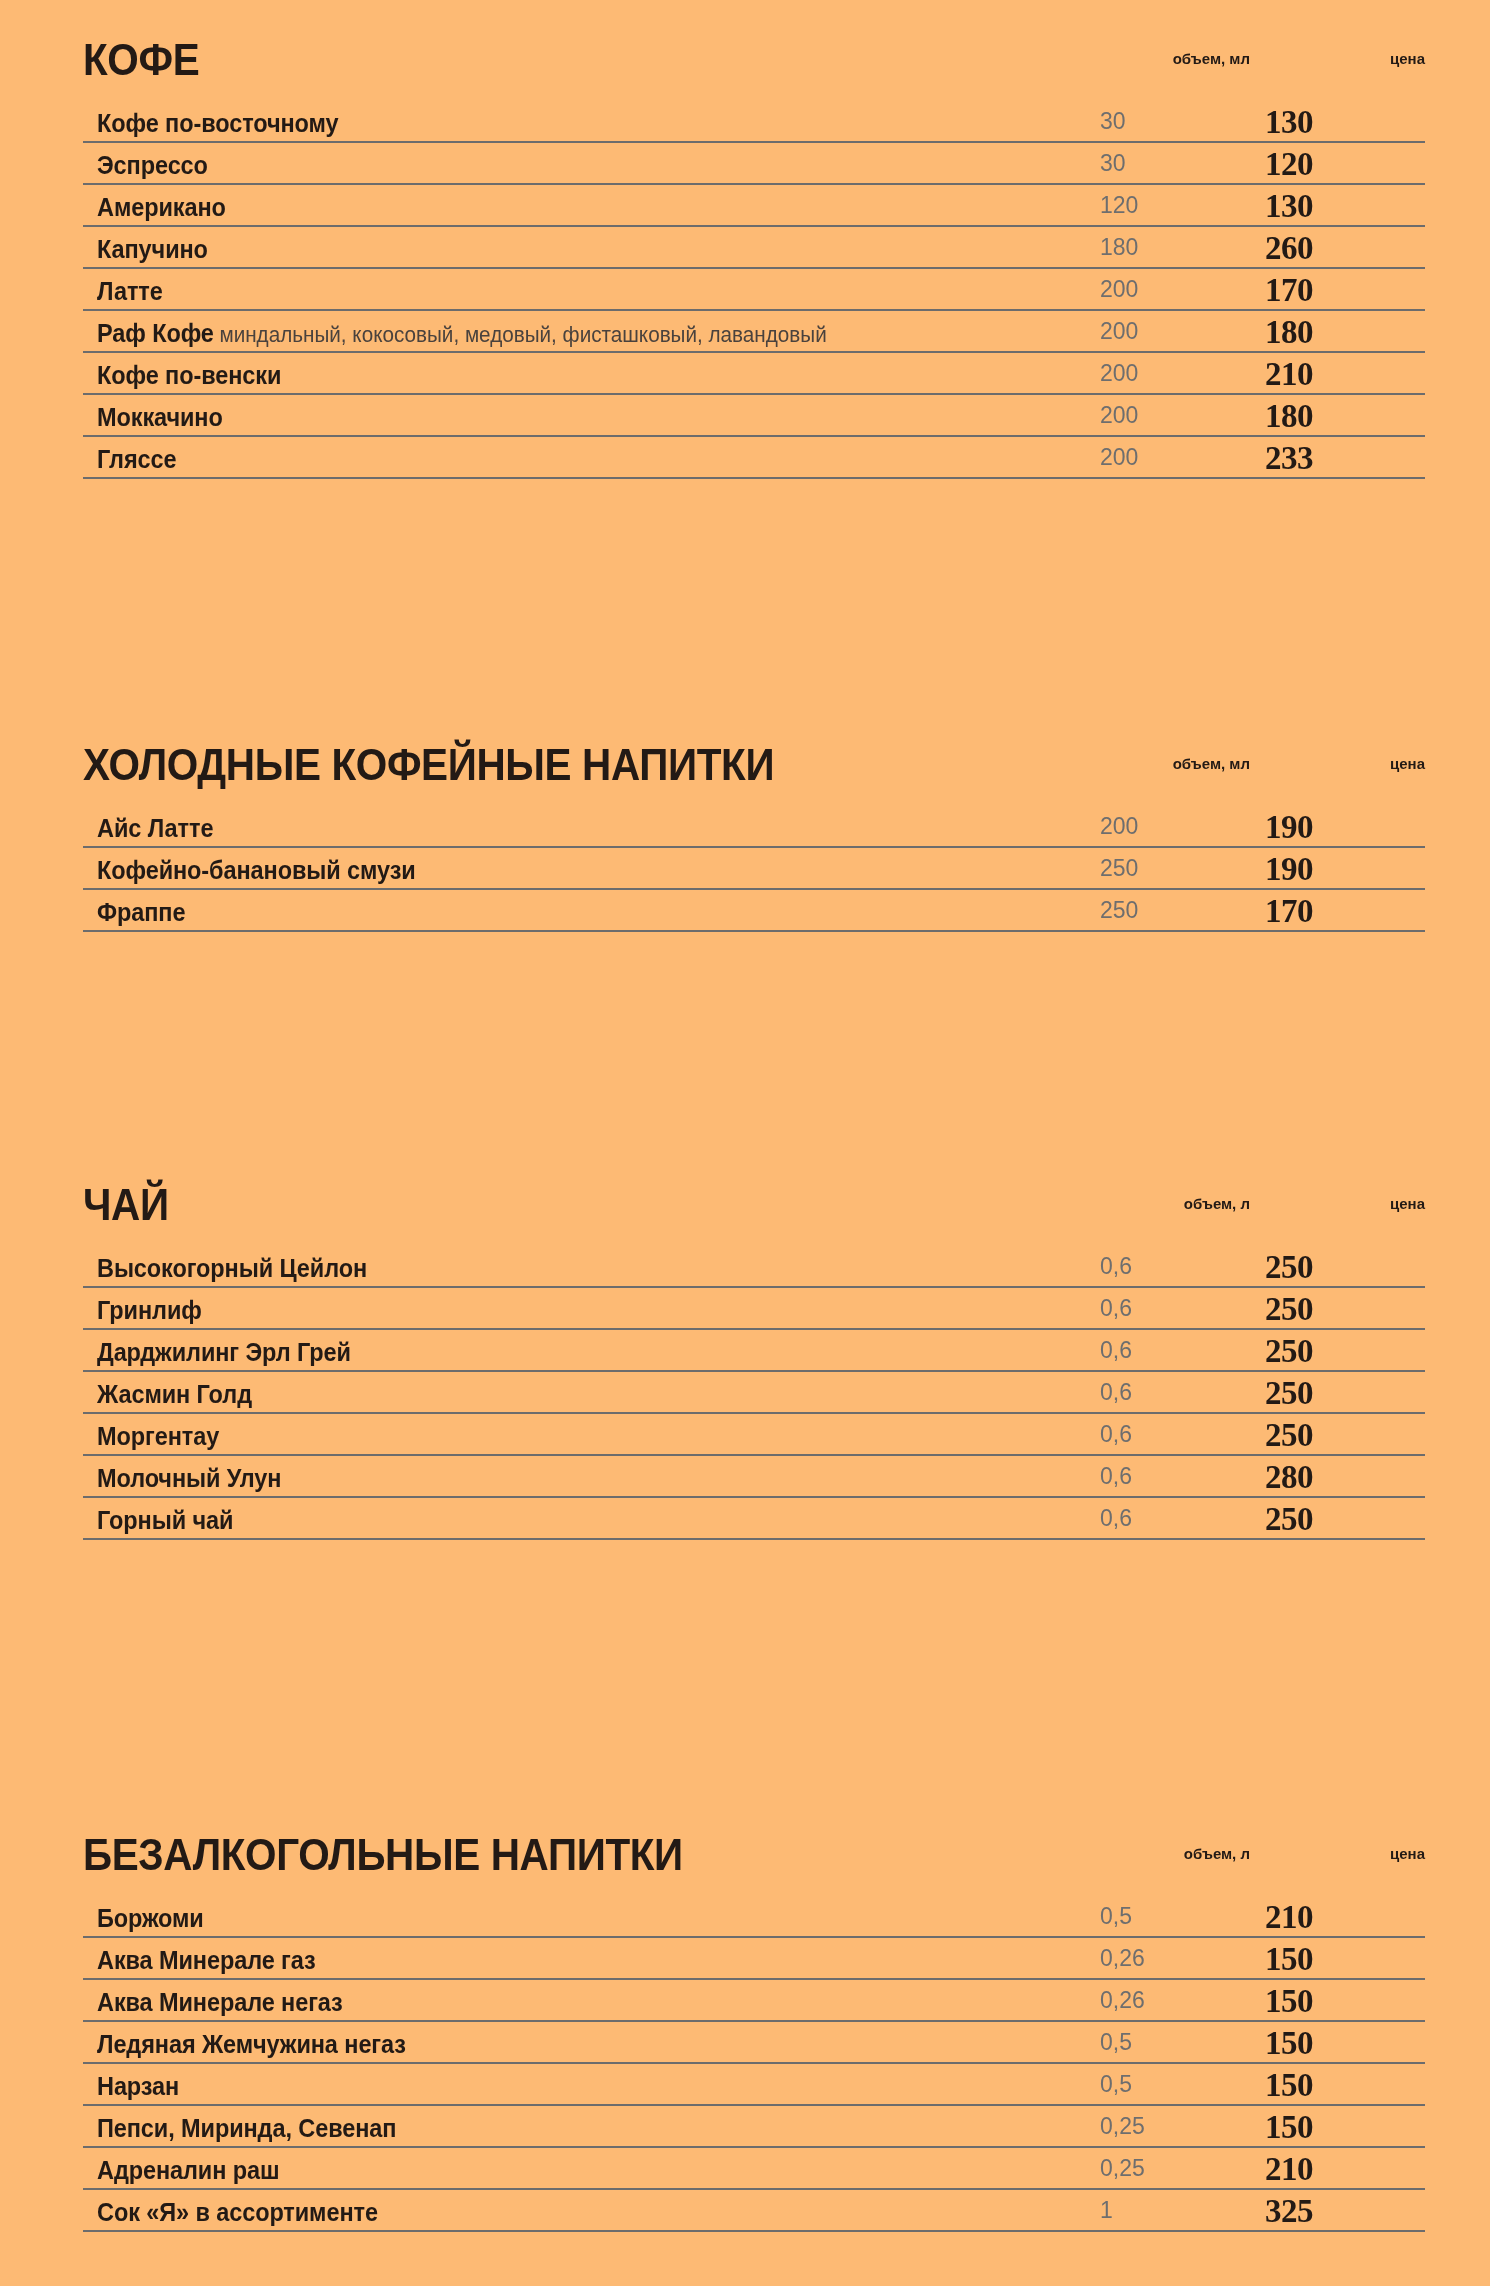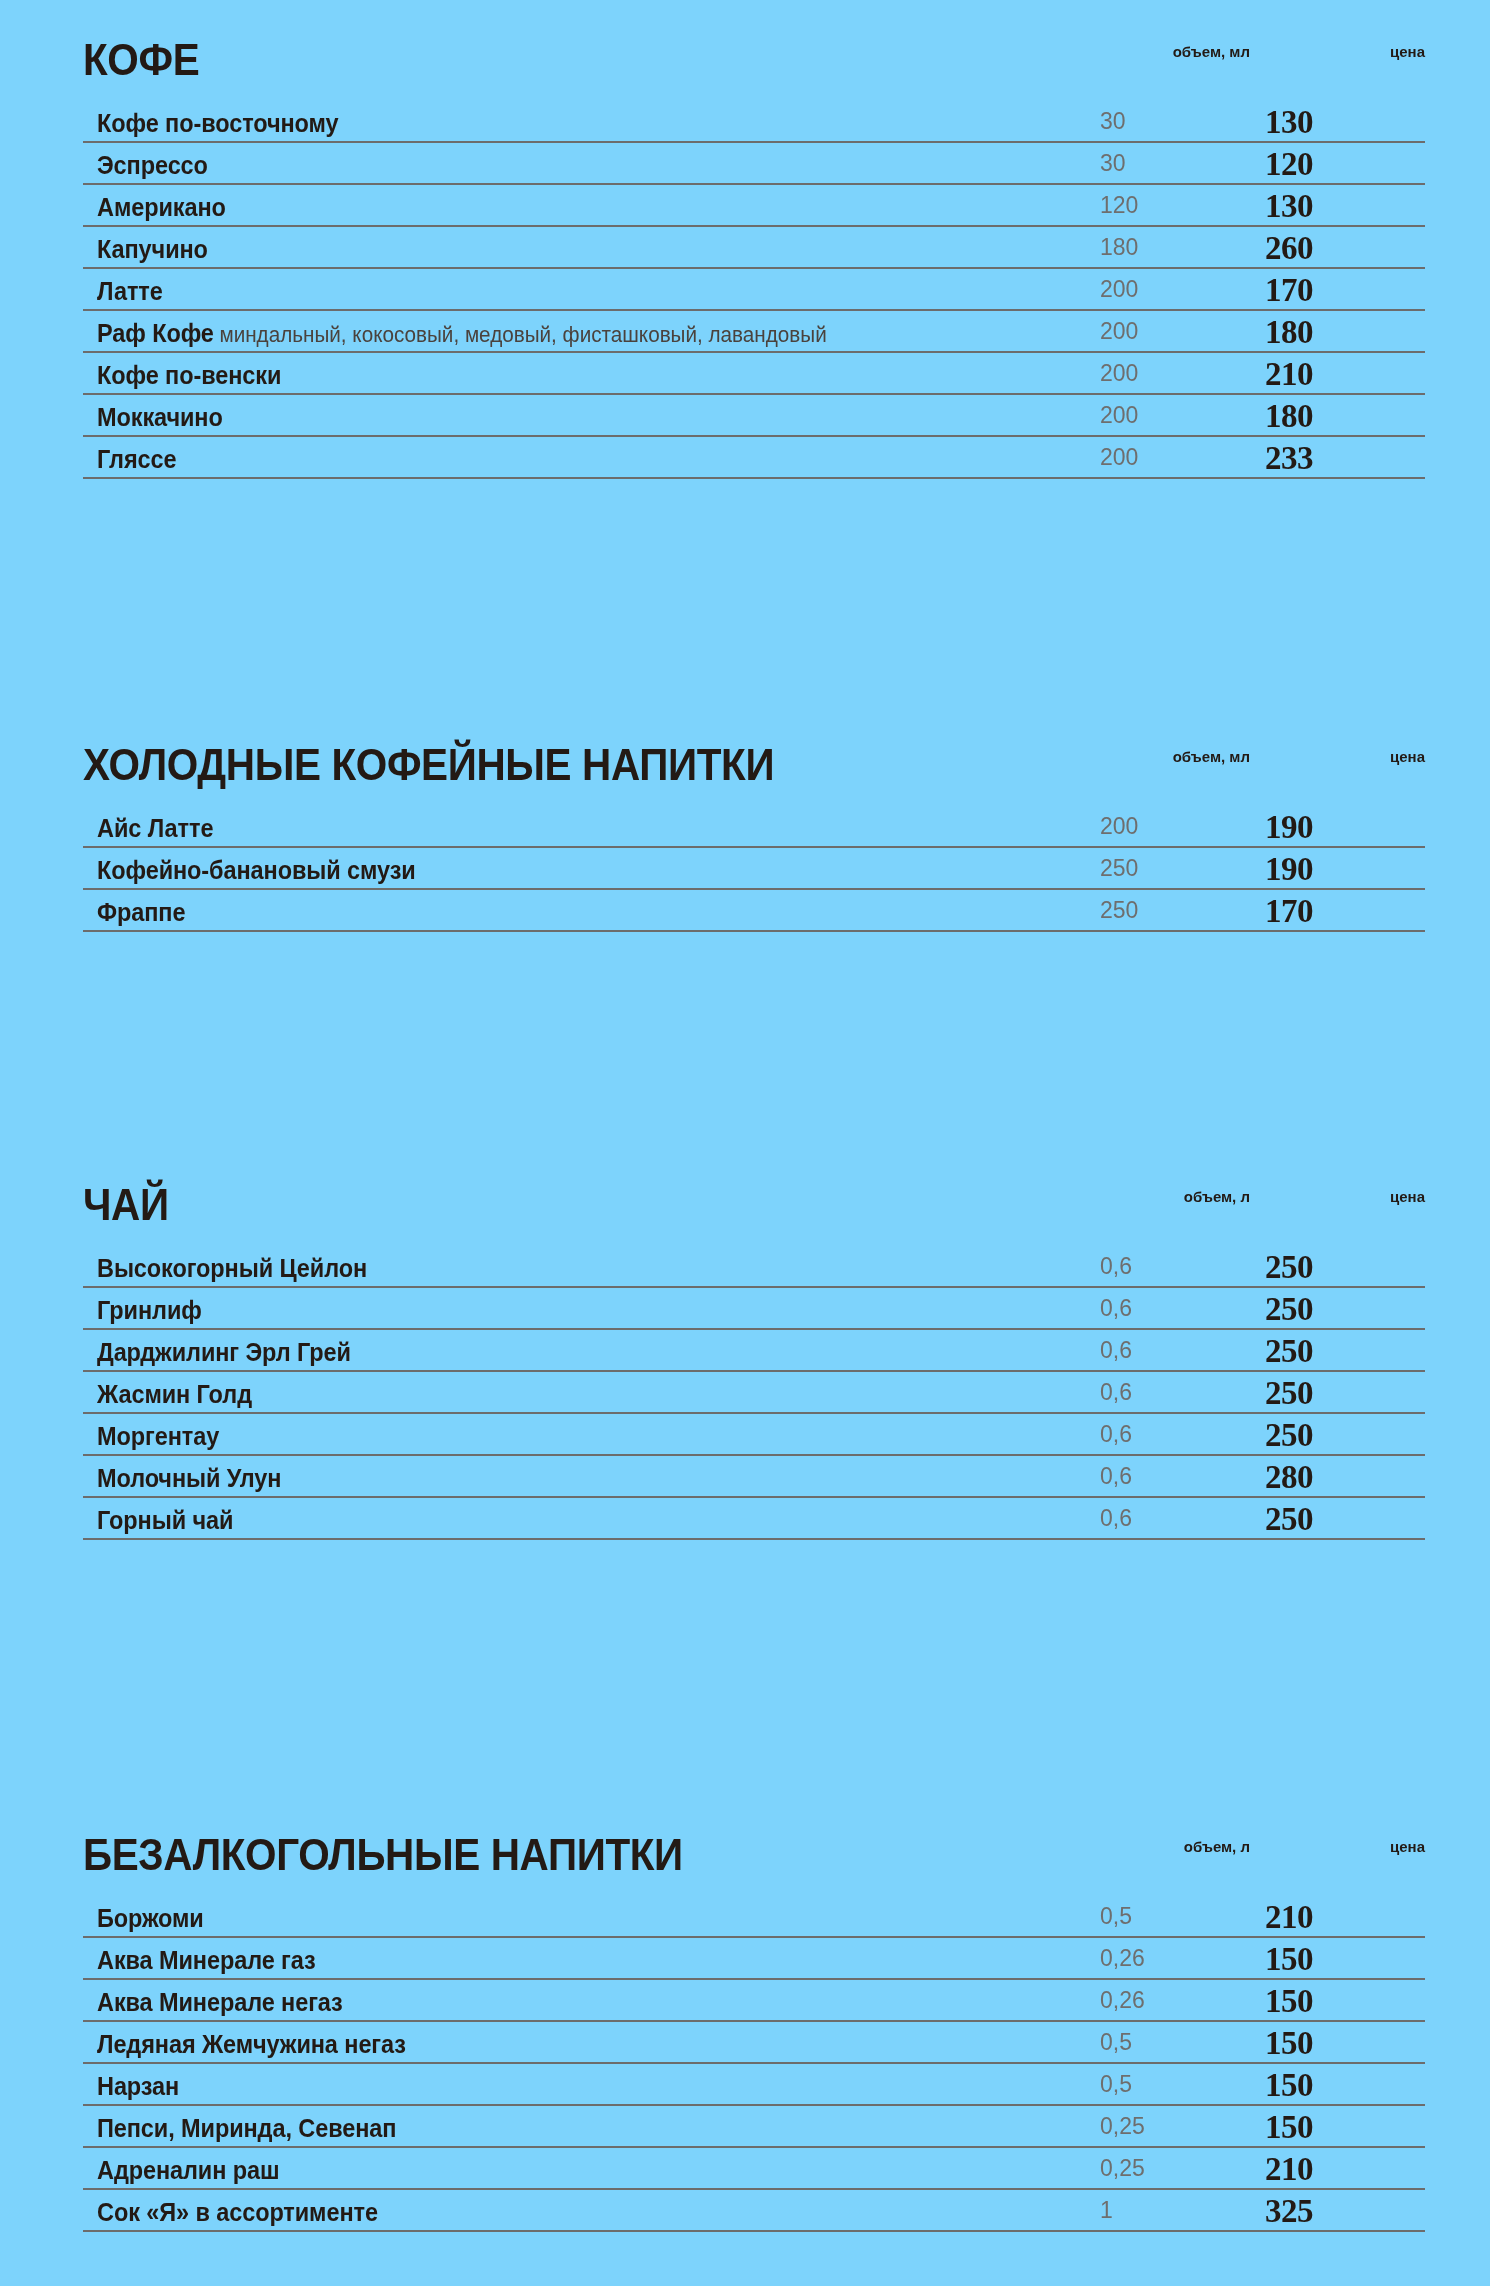--- a/index.html
+++ b/index.html
@@ -13,21 +13,21 @@
     font-family: "Liberation Sans", "DejaVu Sans", sans-serif;
     color: #231a15;
     -webkit-font-smoothing: antialiased;
   }
 
   .page {
     position: relative;
     width: 1490px;
     height: 2286px;
     margin: 0 auto;
-    background: #7dd3fc;
+    background: #fdba74;
     overflow: hidden;
     box-sizing: border-box;
   }
 
   
   .section {
     position: absolute;
     left: 0;
     width: 1490px;
     box-sizing: border-box;
@@ -50,21 +50,21 @@
     line-height: 44px;
     letter-spacing: -0.4px;
     color: #231a15;
     white-space: nowrap;
     transform: scaleX(0.92);
     transform-origin: left bottom;
   }
 
   .col-head {
     position: absolute;
-    bottom: 23px;
+    bottom: 16px;
     font-family: "Liberation Sans", "DejaVu Sans", sans-serif;
     font-weight: 700;
     font-size: 15px;
     line-height: 15px;
     color: #231a15;
     white-space: nowrap;
     text-align: center;
   }
   .col-head.vol  { right: 240px; }
   .col-head.price{ right: 65px;  }

